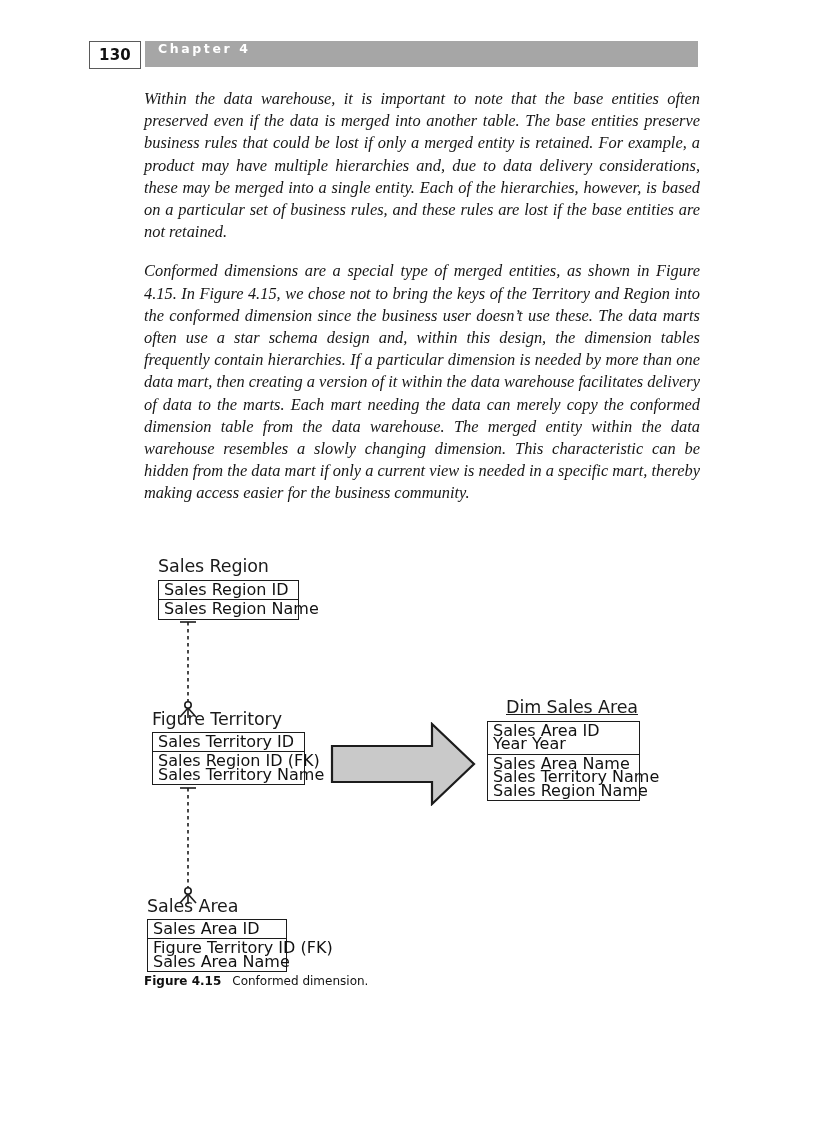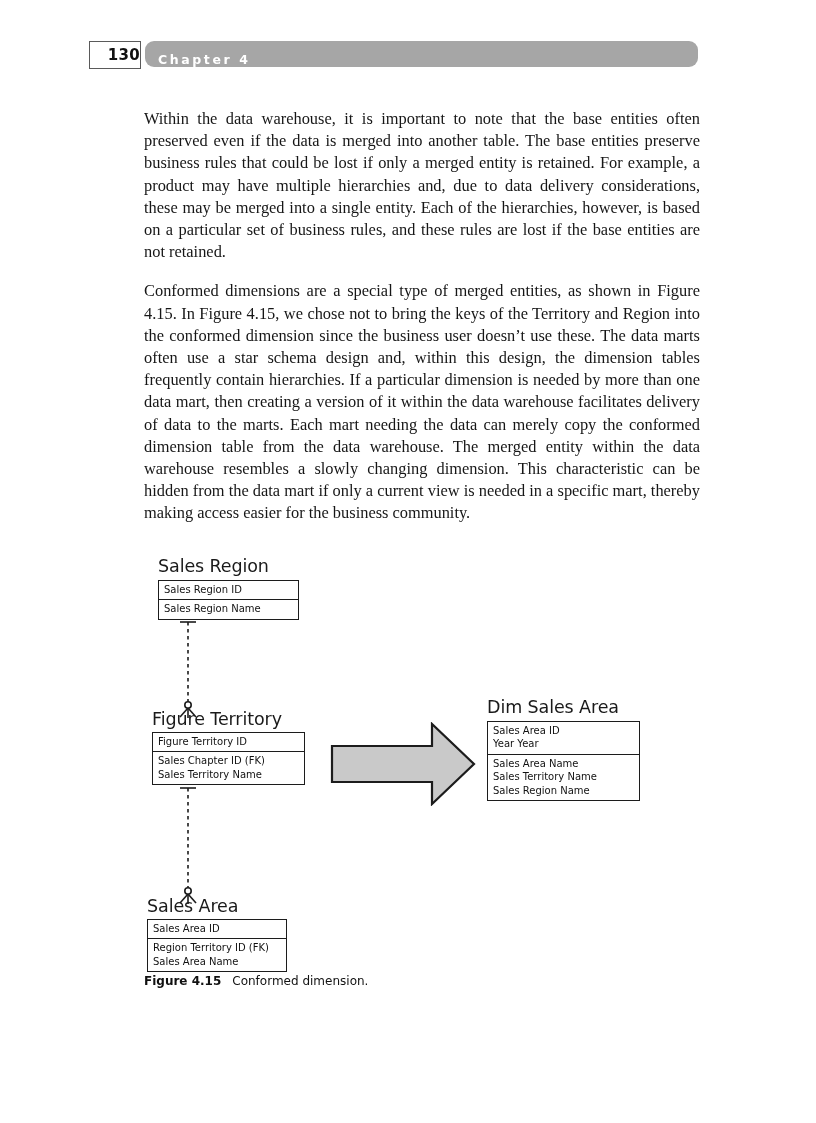--- a/index.html
+++ b/index.html
@@ -26,55 +26,55 @@
   .folio-box {
     position: absolute;
     left: 89px;
     top: 41px;
     width: 50px;
     height: 26px;
     border: 1.5px solid #5a5a5a;
     background: #ffffff;
     display: flex;
     align-items: center;
-    justify-content: flex-end;
+    justify-content: center;
   }
   .folio-num {
     font-family: "DejaVu Sans", sans-serif;
     font-weight: bold;
     font-size: 15px;
     letter-spacing: 0.3px;
     color: #111;
   }
   .chapter-bar {
     position: absolute;
     left: 145px;
     top: 41px;
     width: 553px;
     height: 26px;
     background: #a6a6a6;
     display: flex;
-    align-items: flex-end;
-    border-radius: 9px;
+    align-items: flex-start;
   }
   .chapter-label {
     font-family: "DejaVu Sans", sans-serif;
     font-weight: bold;
     font-size: 12.5px;
     letter-spacing: 2.6px;
     color: #ffffff;
     padding-left: 13px;
   }
 
   
   .body-col {
     position: absolute;
     left: 144px;
-    top: 108px;
+    top: 88px;
     width: 556px;
+    font-style: italic;
   }
   p.para {
     margin: 0 0 17px 0;
     font-family: "Liberation Serif", serif;
     font-size: 16.4px;
     line-height: 22.2px;
     text-align: justify;
     color: #161616;
     hyphens: none;
   }
@@ -98,21 +98,21 @@
     font-family: "DejaVu Sans", sans-serif;
   }
   .entity .sec {
     box-sizing: border-box;
     padding: 2px 5px 3px 5px;
   }
   .entity .sec.key {
     border-bottom: 1.2px solid #1c1c1c;
   }
   .attr {
-    font-size: 10px;
+    font-size: 16px;
     line-height: 13.4px;
     color: #111111;
     white-space: nowrap;
   }
 
   .entity-title {
     position: absolute;
     font-family: "DejaVu Sans", sans-serif;
     font-size: 17.5px;
     font-weight: 400;
@@ -189,24 +189,24 @@
 
       <line x1="14" y1="92" x2="6" y2="101" stroke="#1c1c1c" stroke-width="1.6"></line>
       <line x1="14" y1="92" x2="14" y2="102" stroke="#1c1c1c" stroke-width="1.6"></line>
       <line x1="14" y1="92" x2="22" y2="101" stroke="#1c1c1c" stroke-width="1.6"></line>
     </svg>
   </div>
 
   <div class="entity-title" style="left:152px; top:161px;">Figure Territory</div>
   <div class="entity" style="left:152px; top:184px; width:153px;">
     <div class="sec key">
-      <div class="attr">Figure Territory ID</div>
-    </div>
-    <div class="sec">
-      <div class="attr">Sales Chapter ID (FK)</div>
+      <div class="attr">Sales Territory ID</div>
+    </div>
+    <div class="sec">
+      <div class="attr">Sales Region ID (FK)</div>
       <div class="attr">Sales Territory Name</div>
     </div>
   </div>
 
   <div class="rel" style="left:174px; top:234px;">
     <svg width="28" height="124" viewBox="0 0 28 124">
       <line x1="6" y1="6" x2="22" y2="6" stroke="#1c1c1c" stroke-width="1.6"></line>
       <line x1="14" y1="6" x2="14" y2="108" stroke="#1c1c1c" stroke-width="1.6" stroke-dasharray="3.5,3.5"></line>
       <circle cx="14" cy="109" r="3.2" fill="#ffffff" stroke="#1c1c1c" stroke-width="1.6"></circle>
       <line x1="14" y1="112" x2="6" y2="121" stroke="#1c1c1c" stroke-width="1.6"></line>
@@ -214,32 +214,32 @@
       <line x1="14" y1="112" x2="22" y2="121" stroke="#1c1c1c" stroke-width="1.6"></line>
     </svg>
   </div>
 
   <div class="entity-title" style="left:147px; top:348px;">Sales Area</div>
   <div class="entity" style="left:147px; top:371px; width:140px;">
     <div class="sec key">
       <div class="attr">Sales Area ID</div>
     </div>
     <div class="sec">
-      <div class="attr">Region Territory ID (FK)</div>
+      <div class="attr">Figure Territory ID (FK)</div>
       <div class="attr">Sales Area Name</div>
     </div>
   </div>
 
   <div class="block-arrow" style="left:330px; top:174px;">
     <svg width="146" height="84" viewBox="0 0 146 84">
       <polygon points="2,24 102,24 102,2 144,42 102,82 102,60 2,60" fill="#c9c9c9" stroke="#1c1c1c" stroke-width="2.2" stroke-linejoin="miter"></polygon>
     </svg>
   </div>
 
-  <div class="entity-title" style="left:487px; top:149px;">Dim Sales Area</div>
+  <div class="entity-title" style="left:506px; top:149px;text-decoration:underline;">Dim Sales Area</div>
   <div class="entity" style="left:487px; top:173px; width:153px;">
     <div class="sec key">
       <div class="attr">Sales Area ID</div>
       <div class="attr">Year Year</div>
     </div>
     <div class="sec">
       <div class="attr">Sales Area Name</div>
       <div class="attr">Sales Territory Name</div>
       <div class="attr">Sales Region Name</div>
     </div>

